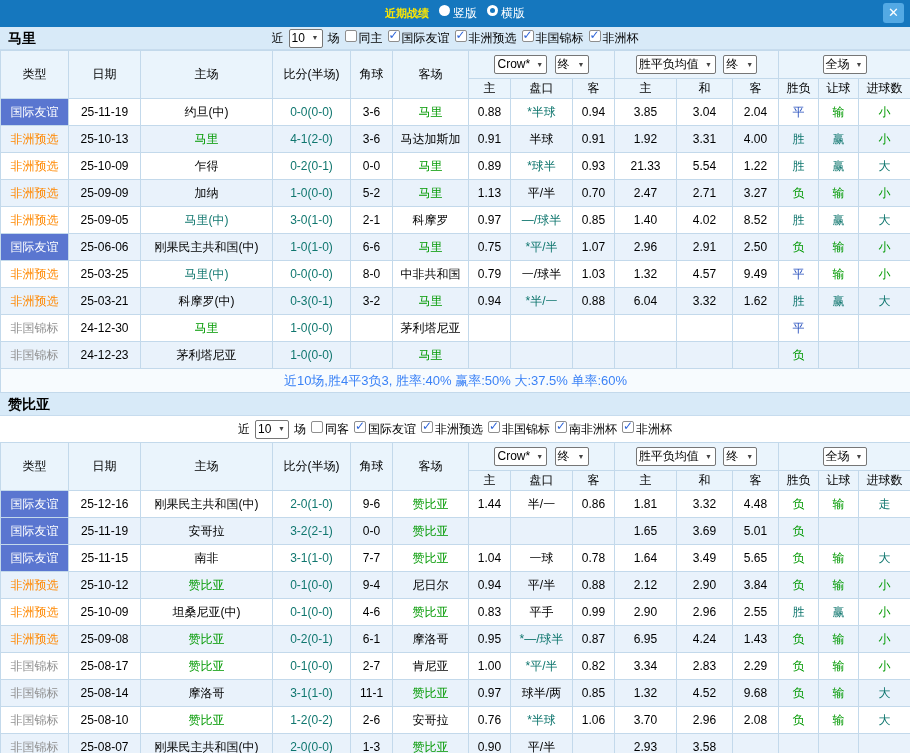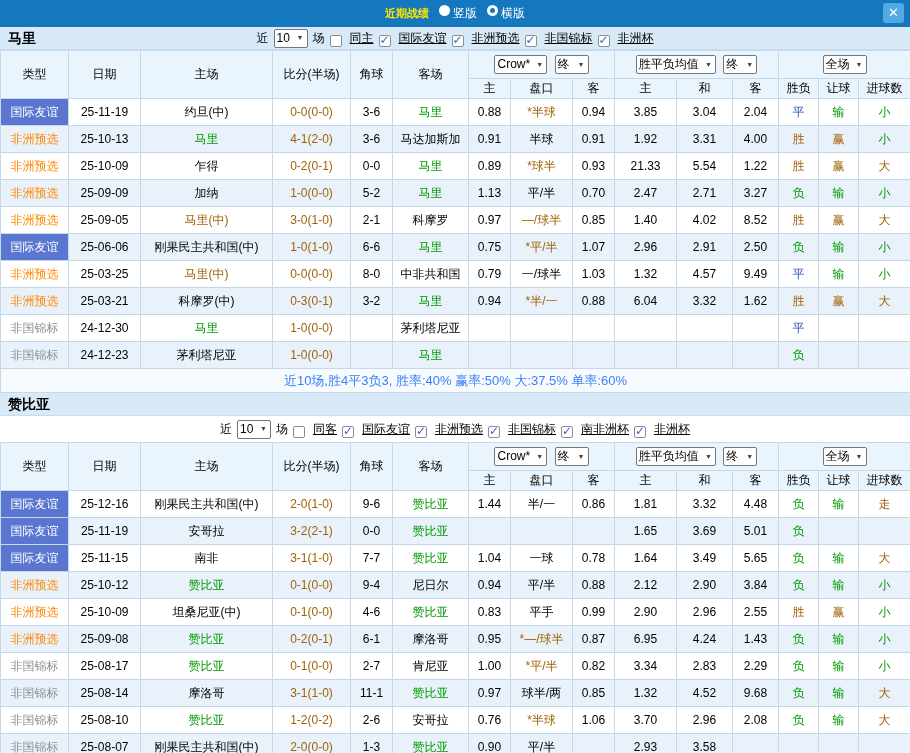--- a/index.html
+++ b/index.html
@@ -29,21 +29,21 @@
     text-align:center; line-height:20px; cursor:pointer;
   }
   
   .band {
     height:23px; background:#D8EAF8; border-bottom:1px solid #C7DCEE;
     position:relative; display:flex; align-items:center; justify-content:center;
   }
   .team-name { position:absolute; left:8px; top:0; line-height:23px; font-weight:bold; font-size:14px; }
   .filterbox { display:inline-flex; align-items:center; gap:5px; font-size:12px; }
   .filter-row { height:26px; background:#fff; display:flex; align-items:center; justify-content:center; gap:5px; }
-  .cb-item { display:inline-flex; align-items:flex-end; gap:8px; cursor:pointer;text-decoration:underline; }
+  .cb-item { display:inline-flex; align-items:flex-start; gap:2px; cursor:pointer; }
   .cb {
     width:12px; height:12px; border:1px solid #8E8E8E; background:#fff; border-radius:2px;
     display:inline-block; position:relative;
   }
   .cb.on::after {
     content:"\2713"; position:absolute; left:0px; top:-3px;
     color:#2E64D8; font-size:12px; font-weight:bold;
   }
   
   .dd {
@@ -62,21 +62,21 @@
     height:27px; overflow:hidden; white-space:nowrap;
   }
   thead th { background:#EAF4FC; font-weight:normal; }
   thead tr.h1 th { height:27px; }
   thead tr.h2 th { height:20px; }
   thead .dd { margin:4px 2px; }
   tbody tr:nth-child(even) td { background:#E9F2FB; }
   tbody td.t-blue { background:#5A76D0 !important; color:#fff; }
   .t-orange { color:#FF8800; }
   .t-gray { color:#8F8F8F; }
-  .c-red { color:#a16207; }
+  .c-red { color:#0f766e; }
   .c-green { color:#009900; }
   .c-blue { color:#2A52BE; }
   tfoot td.summary {
     height:24px; background:#F7FBFE; color:#3b82f6; font-size:13px; border:1px solid #C3D9EB;
   }
 </style>
 </head>
 <body>
 
 <div class="topbar">

